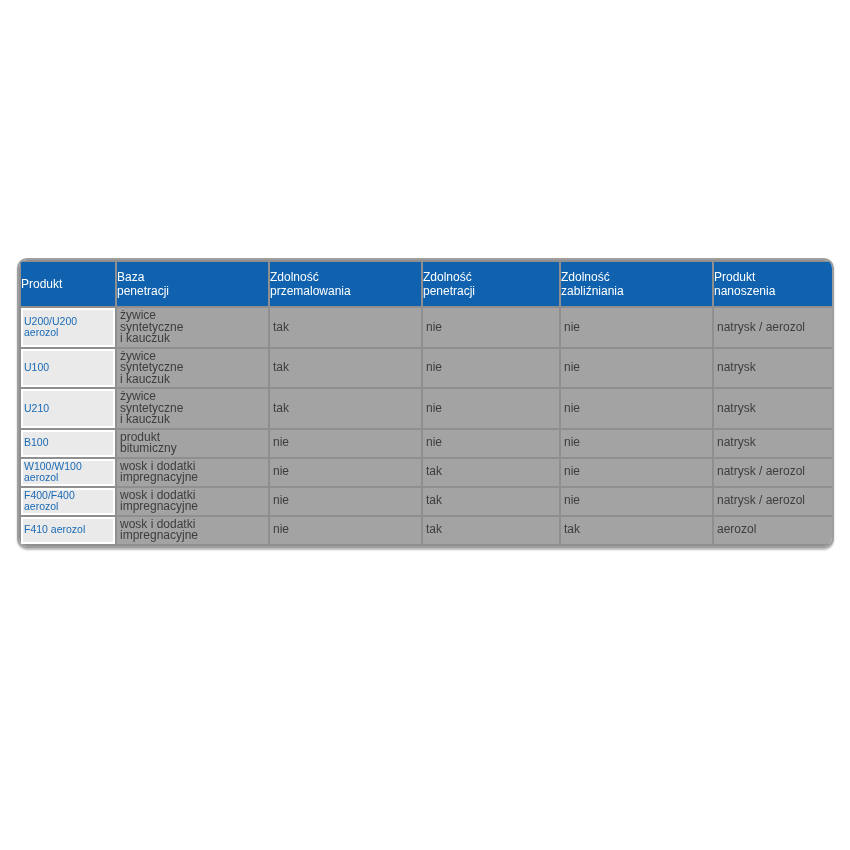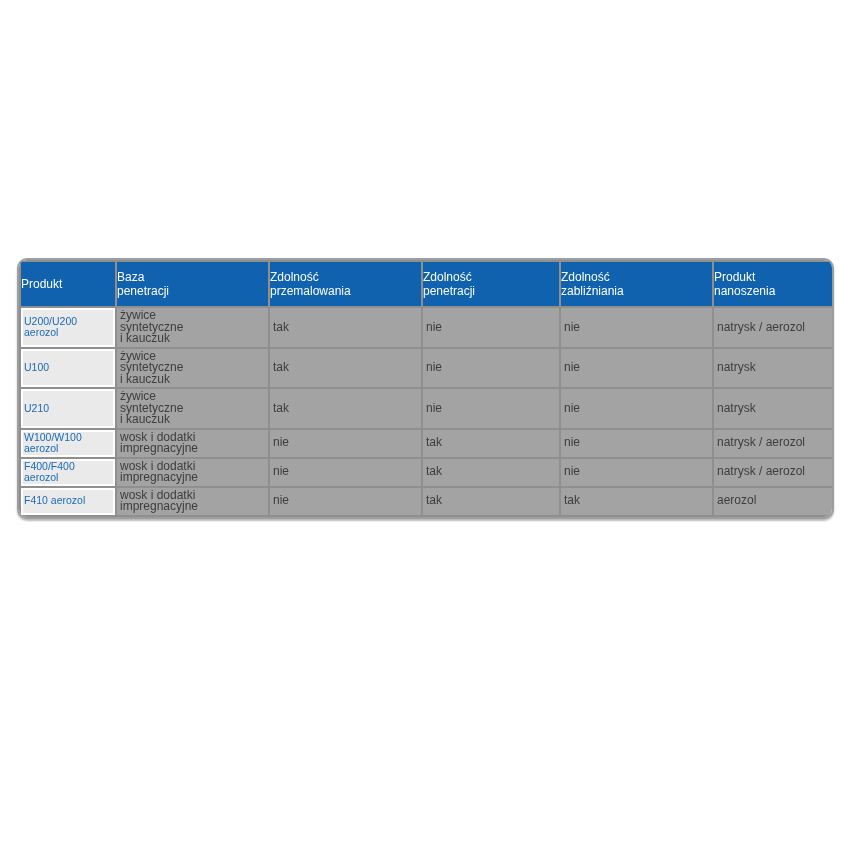--- a/index.html
+++ b/index.html
@@ -133,20 +133,29 @@
     <td class="product-cell">U210</td>
     <td>żywice
 syntetyczne
 i kauczuk</td>
     <td>tak</td>
     <td>nie</td>
     <td>nie</td>
     <td>natrysk</td>
   </tr>
 
+  <tr>
+    <td class="product-cell">B100</td>
+    <td>produkt
+bitumiczny</td>
+    <td>nie</td>
+    <td>nie</td>
+    <td>nie</td>
+    <td>natrysk</td>
+  </tr>
 
 
   <tr>
     <td class="product-cell">W100/W100
 aerozol</td>
     <td>wosk i dodatki
 impregnacyjne</td>
     <td>nie</td>
     <td>tak</td>
     <td>nie</td>

